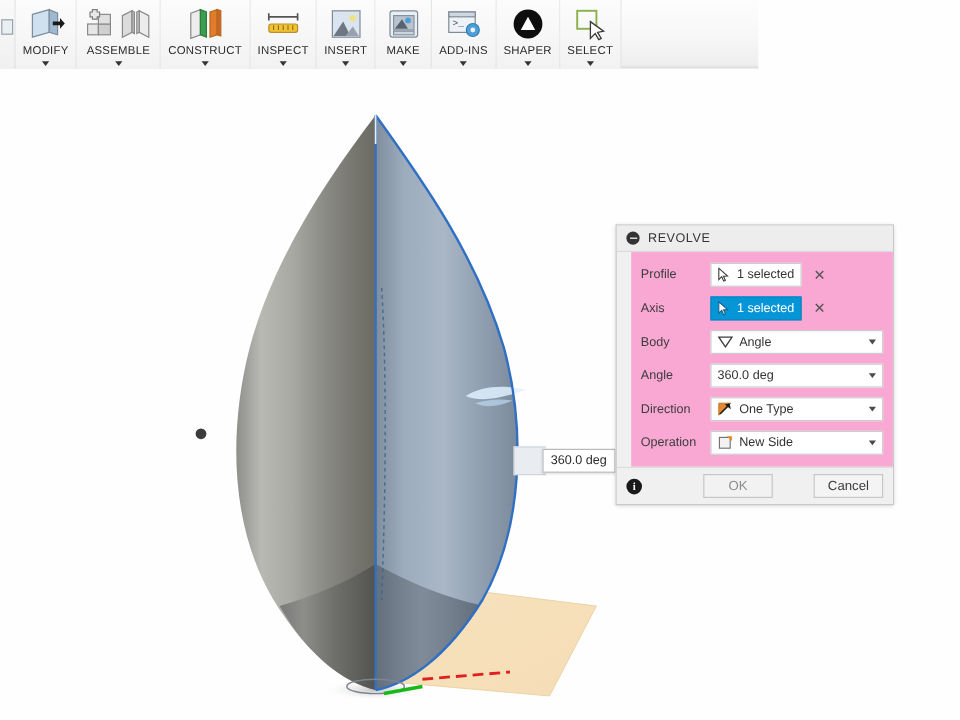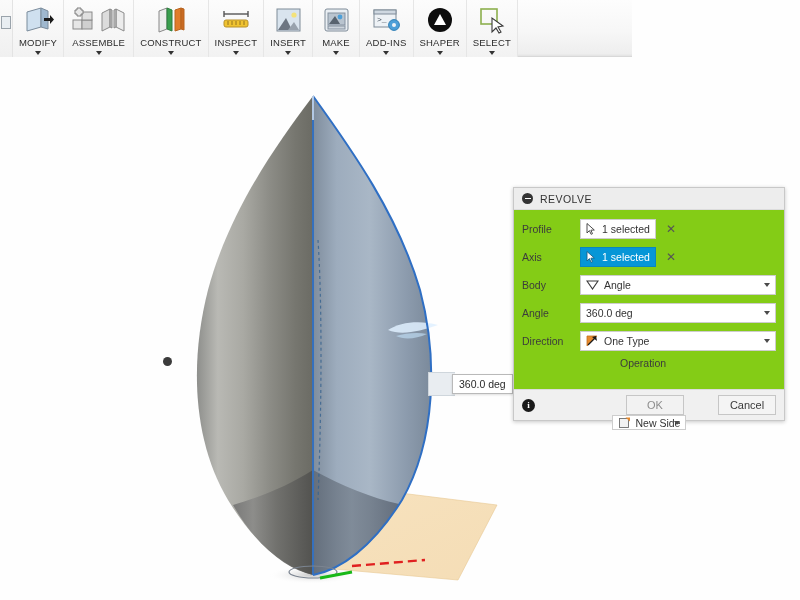--- a/index.html
+++ b/index.html
@@ -42,41 +42,41 @@
   .tb-lbl{
     font-size:9.5px;color:#2b2b2b;letter-spacing:.2px;white-space:nowrap;
     display:flex;align-items:center;gap:3px;line-height:11px;
     font-family:"Liberation Sans",sans-serif;
     flex-direction:column;
   }
   .caret{width:0;height:0;border-left:3px solid transparent;border-right:3px solid transparent;border-top:4px solid #333;display:inline-block;}
 
   
   #revolve-dialog{
-    position:absolute;left:513px;top:187px;width:272px;
+    position:absolute;left:513px;top:187px;width:232px;
     background:#f0f0f0;
     border:1px solid #c8c8c8;
     box-shadow:0 1px 4px rgba(0,0,0,.22);
     font-size:11px;color:#3a3a3a;
     box-sizing:border-box;
   }
   #dlg-title{
     height:21px;display:flex;align-items:center;gap:7px;padding:0 8px;
     background:#ededed;border-bottom:1px solid #dcdcdc;
   }
   #dlg-title .tname{font-size:10.5px;color:#333;letter-spacing:.45px;}
   .collapse-dot{
     width:11px;height:11px;border-radius:50%;background:#333;
     display:flex;align-items:center;justify-content:center;flex:0 0 11px;
   }
   .collapse-dot i{display:block;width:6px;height:1.4px;background:#fff;}
 
-  #dlg-body{padding:7px 8px 9px 8px;background:#84cc16;}
+  #dlg-body{padding:7px 8px 9px 8px;background:#f9a8d4;margin-left:12px;}
   .row{display:flex;align-items:center;height:23px;margin-bottom:5px;}
-  .row:last-child{margin-bottom:0;flex-direction:column;}
+  .row:last-child{margin-bottom:0;}
   .rlabel{width:58px;flex:0 0 58px;font-size:10.5px;color:#3c3c3c;}
   .field{
     flex:1 1 auto;height:20px;background:#fff;border:1px solid #cdcdcd;
     display:flex;align-items:center;gap:5px;padding:0 5px;box-sizing:border-box;
     font-size:10.5px;color:#333;position:relative;
   }
   .field.sel{max-width:76px;justify-content:center;}
   .field.selected-blue{background:#0696d7;border-color:#0a86c0;color:#fff;}
   .field.wide{max-width:none;}
   .clearx{

